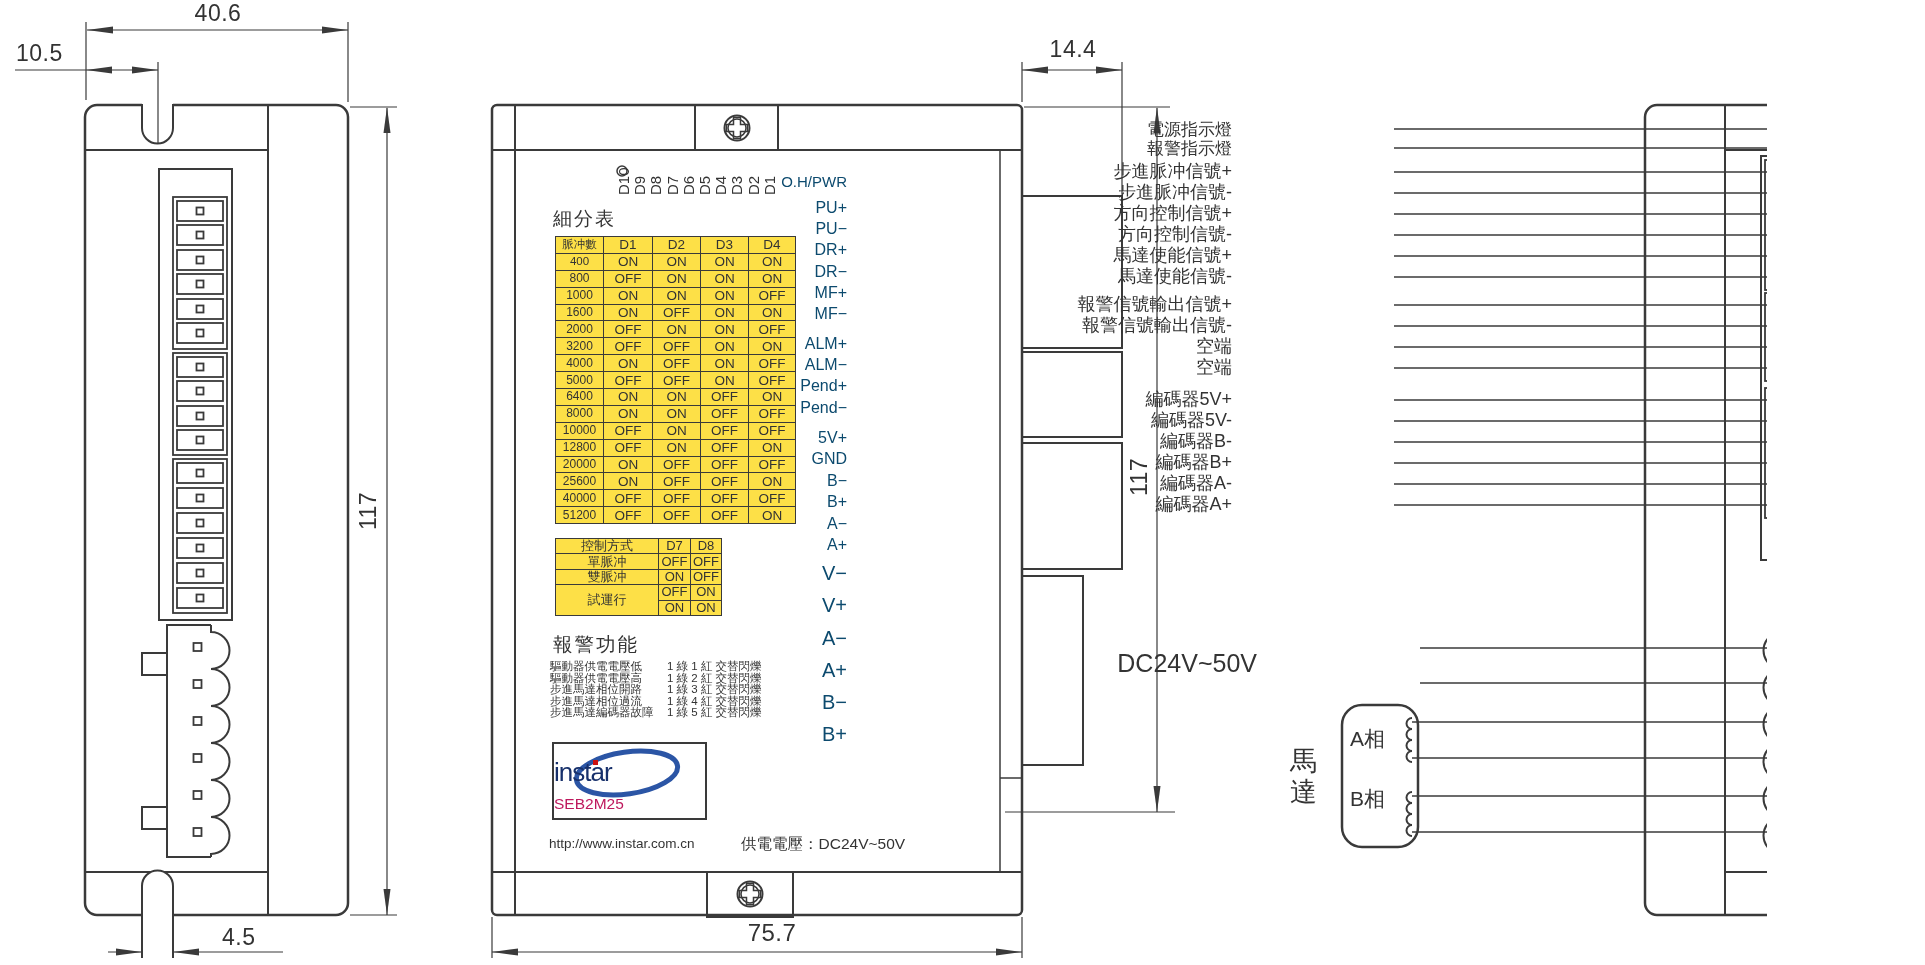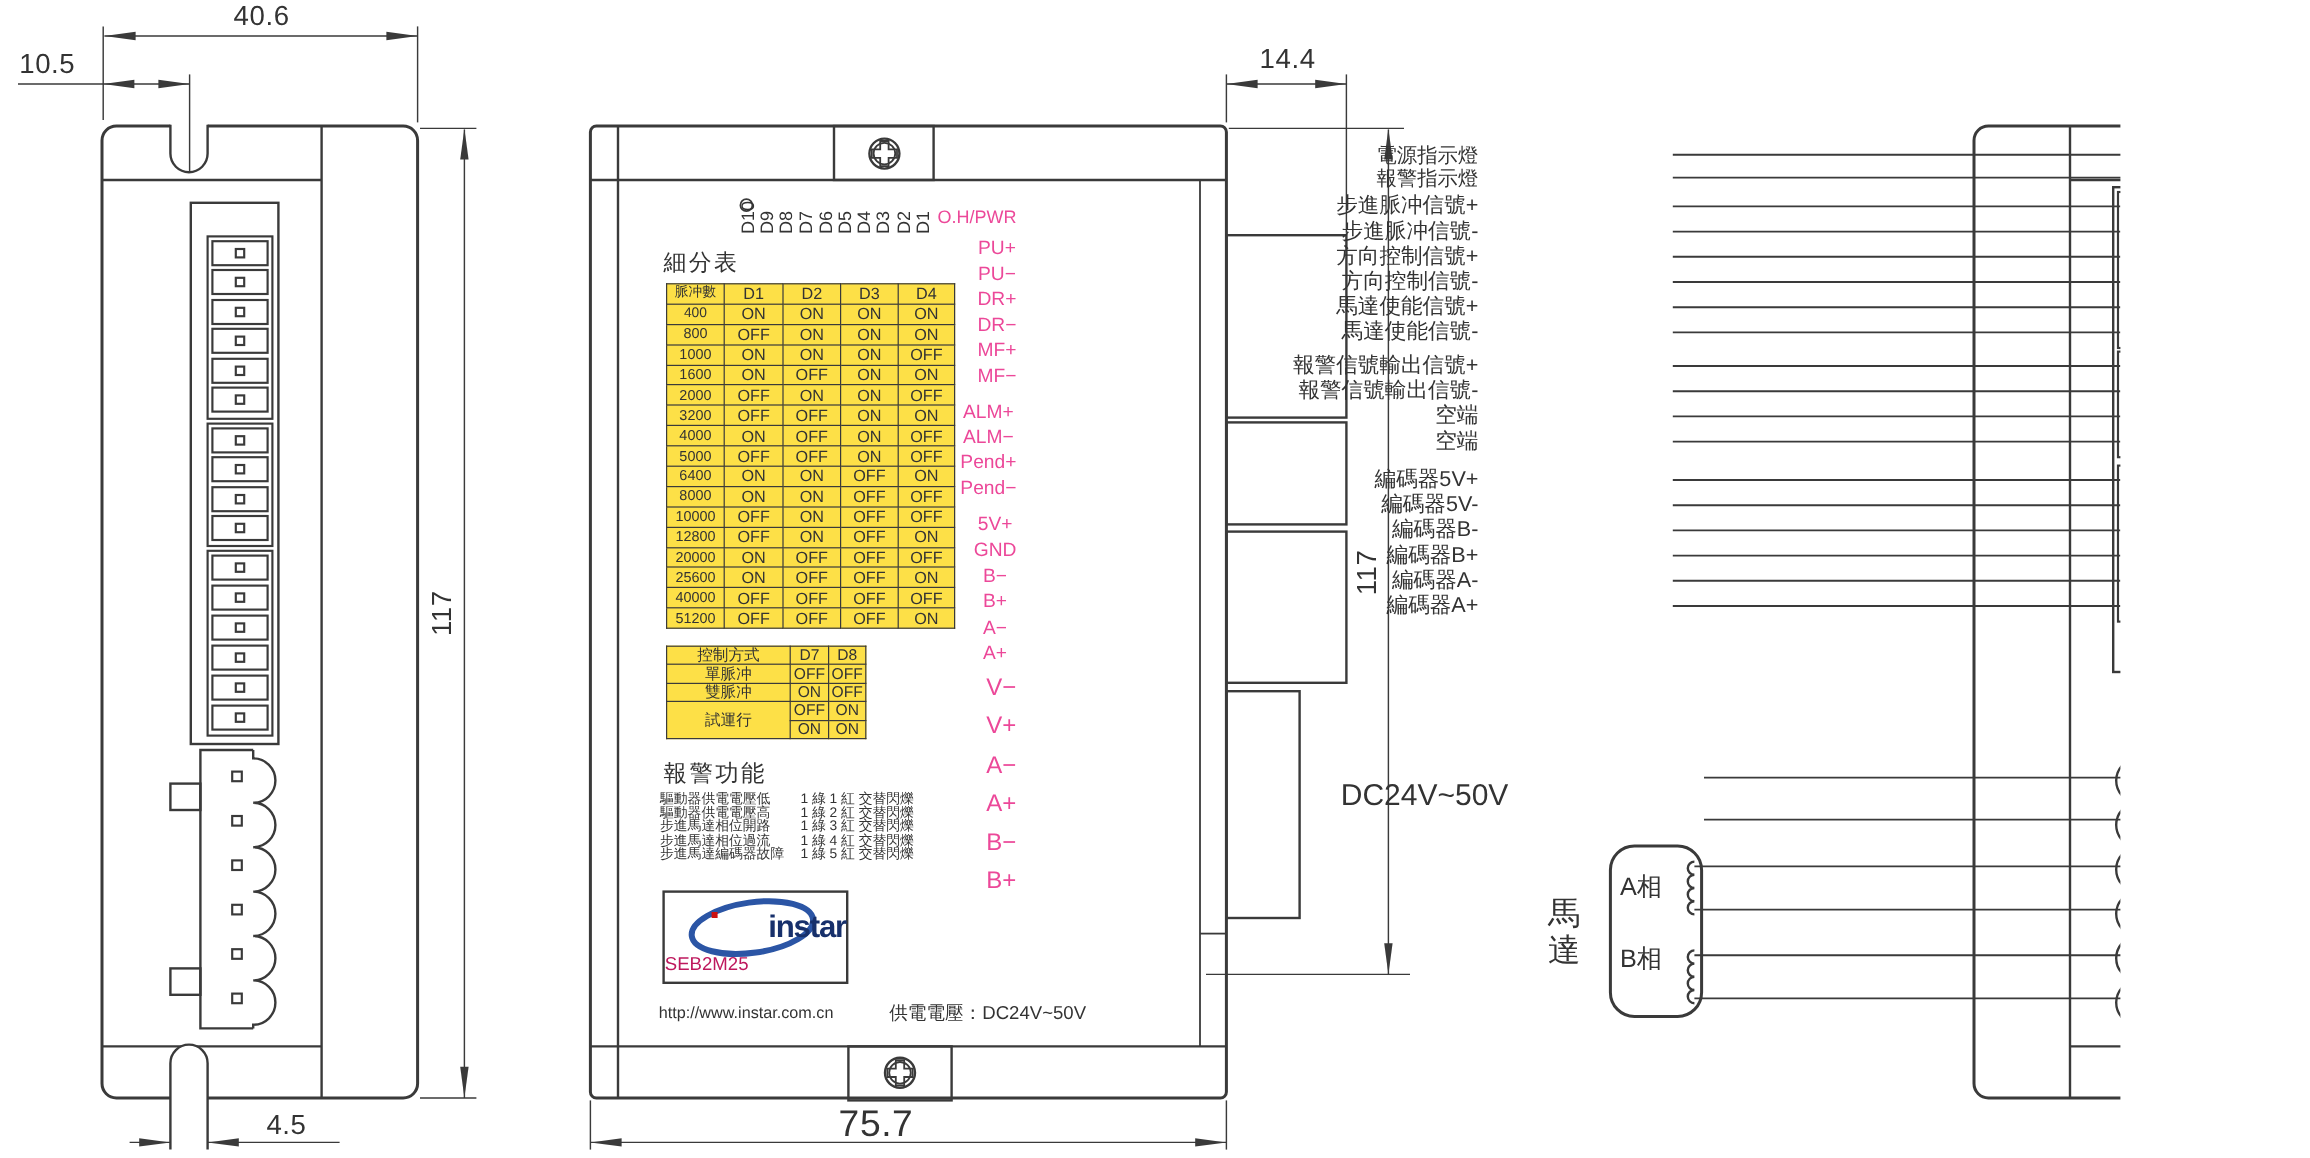--- a/index.html
+++ b/index.html
@@ -4,21 +4,21 @@
 <style>
   html,body{margin:0;padding:0;background:#fff}
   #canvas{position:relative;width:1767px;height:965px;background:#fff;overflow:hidden;
           font-family:"Liberation Sans","DejaVu Sans",sans-serif;color:#333}
   .t{position:absolute;white-space:nowrap}
   .dim{font-size:23px;color:#333;letter-spacing:0.5px}
   .ctr{text-align:center}
   .r90{transform:rotate(-90deg)}
   .dip{position:absolute;width:56px;height:16px;font-size:15px;line-height:16px;
        transform:rotate(-90deg);transform-origin:0 100%;color:#333}
-  .term{position:absolute;right:920px;text-align:center;color:#ec4899}
+  .term{position:absolute;right:920px;text-align:right;color:#0c4a6e}
   #g-ohpwr{top:172px;font-size:15px;line-height:20px}
   #g-sig{top:197px;line-height:21.2px;font-size:16px}
   #g-alm{top:333px;line-height:21.2px;font-size:16px}
   #g-enc{top:427px;line-height:21.4px;font-size:16px}
   #g-pow{top:557px;line-height:32.3px;font-size:20px}
   .wl{position:absolute;right:535px;text-align:right;color:#333}
   #w-ind{top:120px;line-height:19px;font-size:17px}
   #w-sig{top:161px;line-height:21px;font-size:18px}
   #w-alm{top:294px;line-height:21px;font-size:18px}
   #w-enc{top:389px;line-height:21px;font-size:18px}
@@ -30,22 +30,22 @@
   #micro-table td{height:15.9px;line-height:15px;font-size:13.5px}
   #micro-table td:first-child{font-size:12px}
   #micro-table tr:first-child td:first-child{font-size:11.5px}
   #ctrl-table{left:555px;top:538px;width:166px}
   #ctrl-table td{height:14.4px;line-height:14px;font-size:13px}
   #alarms{position:absolute;left:550px;top:661px;font-size:11.5px;color:#333}
   .al{display:flex;height:11.6px;line-height:11.6px;white-space:nowrap}
   .al .n{width:117px}
   #logo{position:absolute;left:552px;top:742px;width:155px;height:78px;
         border:2.5px solid #3a3a3a;box-sizing:border-box}
-  #brand{position:absolute;left:0;top:13px;width:100%;text-align:right;
-         font-size:26px;font-weight:bold;color:#17306b;letter-spacing:-1px}
+  #brand{position:absolute;left:0;top:13px;width:100%;text-align:left;
+         font-size:26px;font-weight:normal;color:#17306b;letter-spacing:-1px}
   #idot{position:absolute;left:39px;top:16px;width:5px;height:5px;background:#cc1111}
   #model{position:absolute;left:0;top:51px;width:100%;font-size:15.5px;color:#be185d}
   #url{left:549px;top:836px;font-size:13.5px}
   #supplynote{left:741px;top:834px;font-size:15.5px}
   #dcsupply{right:510px;top:649px;font-size:25px}
   #motor{left:1290px;top:746px;width:34px;font-size:27px;line-height:31px;white-space:normal;text-align:left}
   #phasea{left:1350px;top:725px;font-size:21px}
   #phaseb{left:1350px;top:785px;font-size:21px}
   svg{position:absolute;left:0;top:0}
 </style>
@@ -263,21 +263,21 @@
     <polygon points="142,952 116,948.5 116,955.5" fill="#3a3a3a" stroke="none"></polygon>
     <polygon points="173,952 199,948.5 199,955.5" fill="#3a3a3a" stroke="none"></polygon>
   </g>
 </svg>
 
 <div class="t dim ctr" style="left:178px;top:0px;width:80px">40.6</div>
 <div class="t dim" style="left:16px;top:40px">10.5</div>
 <div class="t dim ctr" style="left:1032px;top:36px;width:82px">14.4</div>
 <div class="t dim ctr r90" style="left:344px;top:498px;width:48px;height:26px">117</div>
 <div class="t dim ctr r90" style="left:1115px;top:464px;width:48px;height:26px">117</div>
-<div class="t dim ctr" style="left:688px;top:919px;width:84px;font-size:31px">75.7</div>
+<div class="t dim ctr" style="left:730px;top:919px;width:84px;font-size:24px">75.7</div>
 <div class="t dim" style="left:222px;top:924px">4.5</div>
 
 <div class="dip" style="left:632px;top:179px">D10</div>
 <div class="dip" style="left:648px;top:179px">D9</div>
 <div class="dip" style="left:664px;top:179px">D8</div>
 <div class="dip" style="left:681px;top:179px">D7</div>
 <div class="dip" style="left:697px;top:179px">D6</div>
 <div class="dip" style="left:713px;top:179px">D5</div>
 <div class="dip" style="left:729px;top:179px">D4</div>
 <div class="dip" style="left:745px;top:179px">D3</div>

